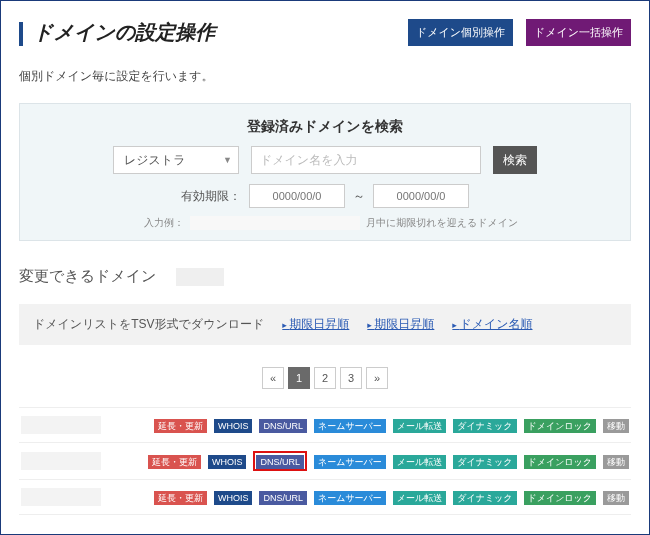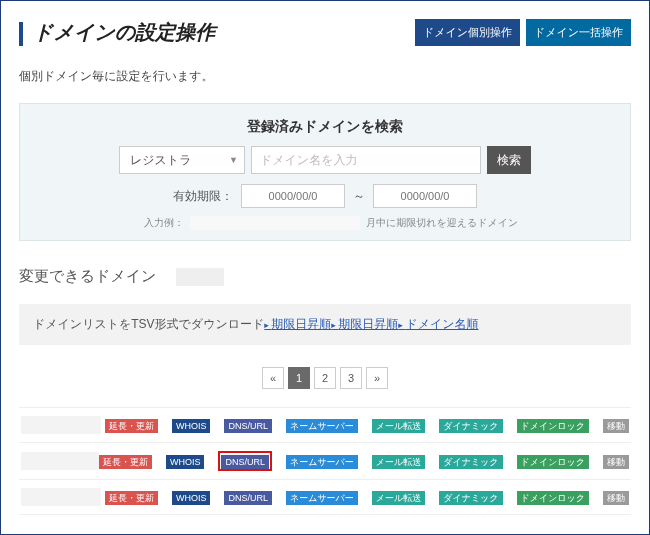--- a/index.html
+++ b/index.html
@@ -32,48 +32,48 @@
   .title-bar {
     width: 4px;
     height: 24px;
     background: #1e4a8a;
   }
   .page-title h1 {
     font-size: 20px;
     font-weight: bold;
     color: #222;
   }
-  .header-btns { display: flex; gap: 6px; border-radius: 13px; }
+  .header-btns { display: flex; gap: 13px; border-radius: 13px; }
   .hbtn {
     font-size: 11px;
     color: #fff;
     padding: 6px 8px;
     border: none;
     cursor: pointer;
   }
   .hbtn.primary { background: #1e4a8a; }
-  .hbtn.muted { background: #0369a1; }
+  .hbtn.muted { background: #701a75; }
   .lead { font-size: 12px; color: #444; margin-bottom: 18px; }
   .search-box {
     background: #f0f6f8;
     border: 1px solid #dce4e8;
     padding: 14px 14px 10px;
     margin-bottom: 26px;
   }
   .search-title {
     text-align: center;
     font-weight: bold;
     font-size: 14px;
     color: #333;
     margin-bottom: 10px;
   }
   .search-row {
     display: flex;
     justify-content: center;
-    gap: 6px;
+    gap: 12px;
     margin-bottom: 10px;
   }
   .sel-wrap {
     position: relative;
     width: 126px;
     height: 28px;
     background: #fff;
     border: 1px solid #ccc;
     display: flex;
     align-items: center;
@@ -108,21 +108,21 @@
     display: flex;
     justify-content: center;
     align-items: center;
     gap: 8px;
     font-size: 12px;
     color: #555;
     margin-bottom: 8px;
   }
   .date-input {
     height: 24px;
-    width: 104px;
+    width: 96px;
     border: 1px solid #ccc;
     padding: 0 6px;
     font-size: 11px;
     color: #bbb;
     text-align: center;
   }
   .hint-row {
     display: flex;
     gap: 6px;
     font-size: 10px;
@@ -147,20 +147,21 @@
     display: inline-block;
     width: 48px;
     height: 18px;
     background: #efefef;
   }
   .download-bar {
     background: #f2f2f2;
     padding: 12px 14px;
     display: flex;
     align-items: center;
+    gap: 18px;
     font-size: 12px;
     margin-bottom: 22px;
   }
   .download-bar .dl-label { color: #555; }
   .sort-link {
     color: #2a5ab3;
     text-decoration: underline;
     cursor: pointer;
   }
   .sort-link::before {
@@ -193,21 +194,21 @@
     align-items: center;
     justify-content: space-between;
     padding: 8px 2px;
     border-bottom: 1px solid #eee;
   }
   .dname-blank {
     width: 80px;
     height: 18px;
     background: #f3f3f3;
   }
-  .tags { display: flex; gap: 14px; align-items: center; }
+  .tags { display: flex; gap: 7px; align-items: center; }
   .tag {
     font-size: 9px;
     color: #fff;
     padding: 2px 4px;
     line-height: 1.2;
     cursor: pointer;
     white-space: nowrap;
   }
   .tag-wrap { display: inline-block; }
   .tag-wrap.hl { border: 2px solid #d11; padding: 1px; }

